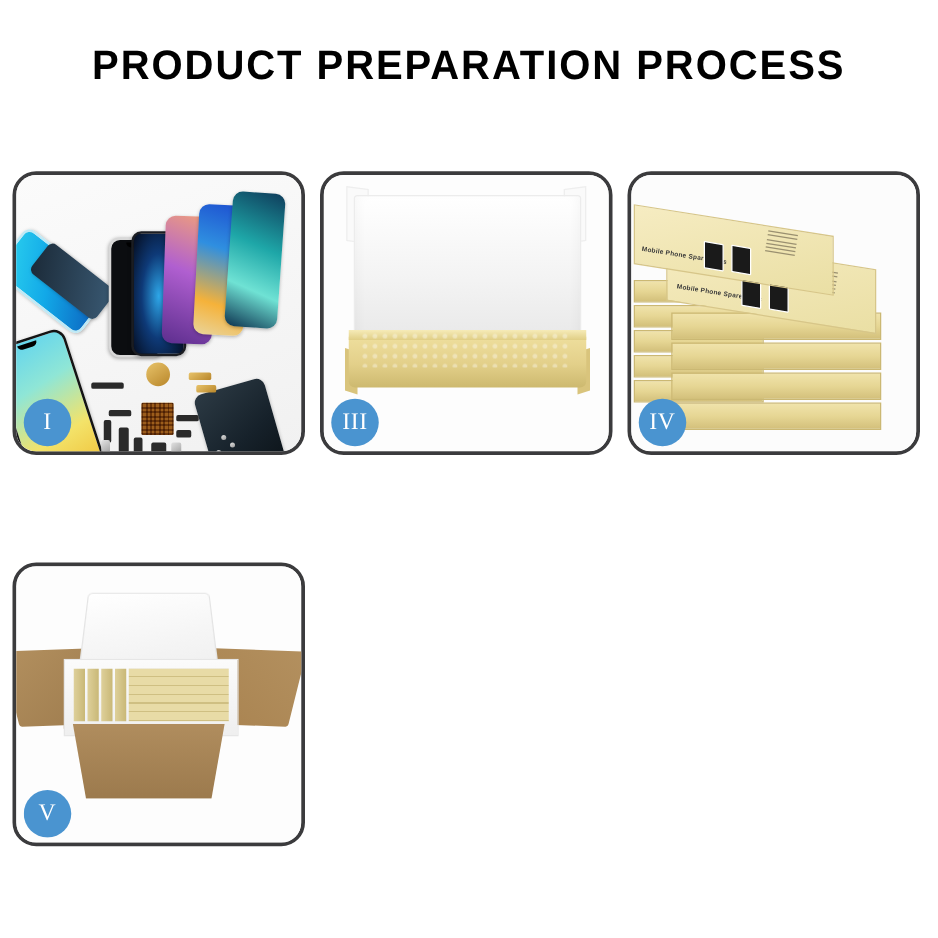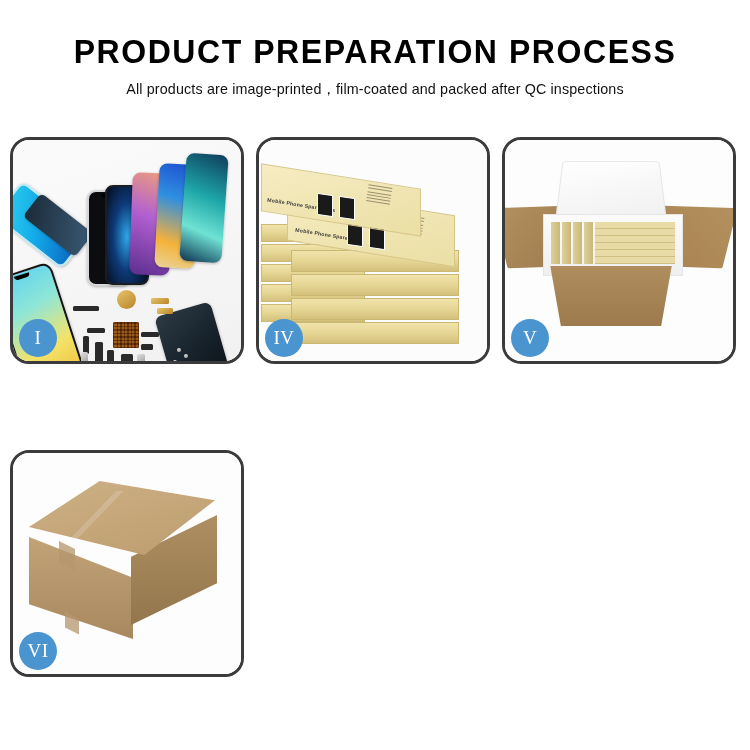--- a/index.html
+++ b/index.html
@@ -297,21 +297,20 @@
     position:absolute; background: rgba(180,150,110,.75);
   }
 </style>
 </head>
 <body>
 
 <div class="page">
 
   <div class="header">
     <div class="title">PRODUCT PREPARATION PROCESS</div>
-    <div class="subtitle">All products are image-printed，film-coated and packed after QC inspections</div>
   </div>
 
   <div class="grid">
 
     <div class="panel">
       <div class="panel-stage p1">
         <div class="ph ph-blue"></div>
         <div class="ph ph-blue2"></div>
         <div class="ph ph-black">
             <span class="ph-notch"></span>
@@ -342,20 +341,33 @@
           <span class="pt silver" style="left:64px; top:64px; width:8px; height:10px;"></span>
           <span class="pt silver round" style="left:104px; top:58px; width:4px; height:4px;"></span>
           <span class="pt silver round" style="left:111px; top:64px; width:4px; height:4px;"></span>
           <span class="pt silver round" style="left:100px; top:70px; width:4px; height:4px;"></span>
         </div>
       </div>
       <div class="badge">I</div>
     </div>
 
 
+    <div class="panel">
+      <div class="panel-stage p3">
+        <div class="foam-lid-l"></div>
+        <div class="foam-lid-r"></div>
+        <div class="foam-back"></div>
+        <div class="ybox-flapL"></div>
+        <div class="ybox-flapR"></div>
+        <div class="ybox-body"></div>
+        <div class="ybox-lip"></div>
+        <div class="ybox-inner"></div>
+      </div>
+      <div class="badge">III</div>
+    </div>
 
     <div class="panel">
       <div class="panel-stage p4">
         <div class="stack">
 
           <div class="sbox" style="left:2px;  top:84px;  width:104px; height:18px;"></div>
           <div class="sbox" style="left:2px;  top:104px; width:104px; height:18px;"></div>
           <div class="sbox" style="left:2px;  top:124px; width:104px; height:18px;"></div>
           <div class="sbox" style="left:2px;  top:144px; width:104px; height:18px;"></div>
           <div class="sbox" style="left:2px;  top:164px; width:104px; height:18px;"></div>
@@ -407,26 +419,15 @@
           <span class="yb-v"></span>
           <span class="yb-v"></span>
           <span class="yb-v"></span>
           <span class="yb-h"></span>
         </div>
         <div class="carton-front"></div>
       </div>
       <div class="badge">V</div>
     </div>
 
-    <div class="panel">
-      <div class="panel-stage p6">
-        <div class="cb-left"></div>
-        <div class="cb-right"></div>
-        <div class="cb-top"></div>
-        <div class="cb-seam"></div>
-        <div class="cb-tape" style="left:46px; top:92px; width:16px; height:22px; transform:skewY(26deg);"></div>
-        <div class="cb-tape" style="left:52px; top:162px; width:14px; height:16px; transform:skewY(26deg);"></div>
-      </div>
-      <div class="badge">VI</div>
-    </div>
 
   </div>
 </div>
 
 </body></html>

